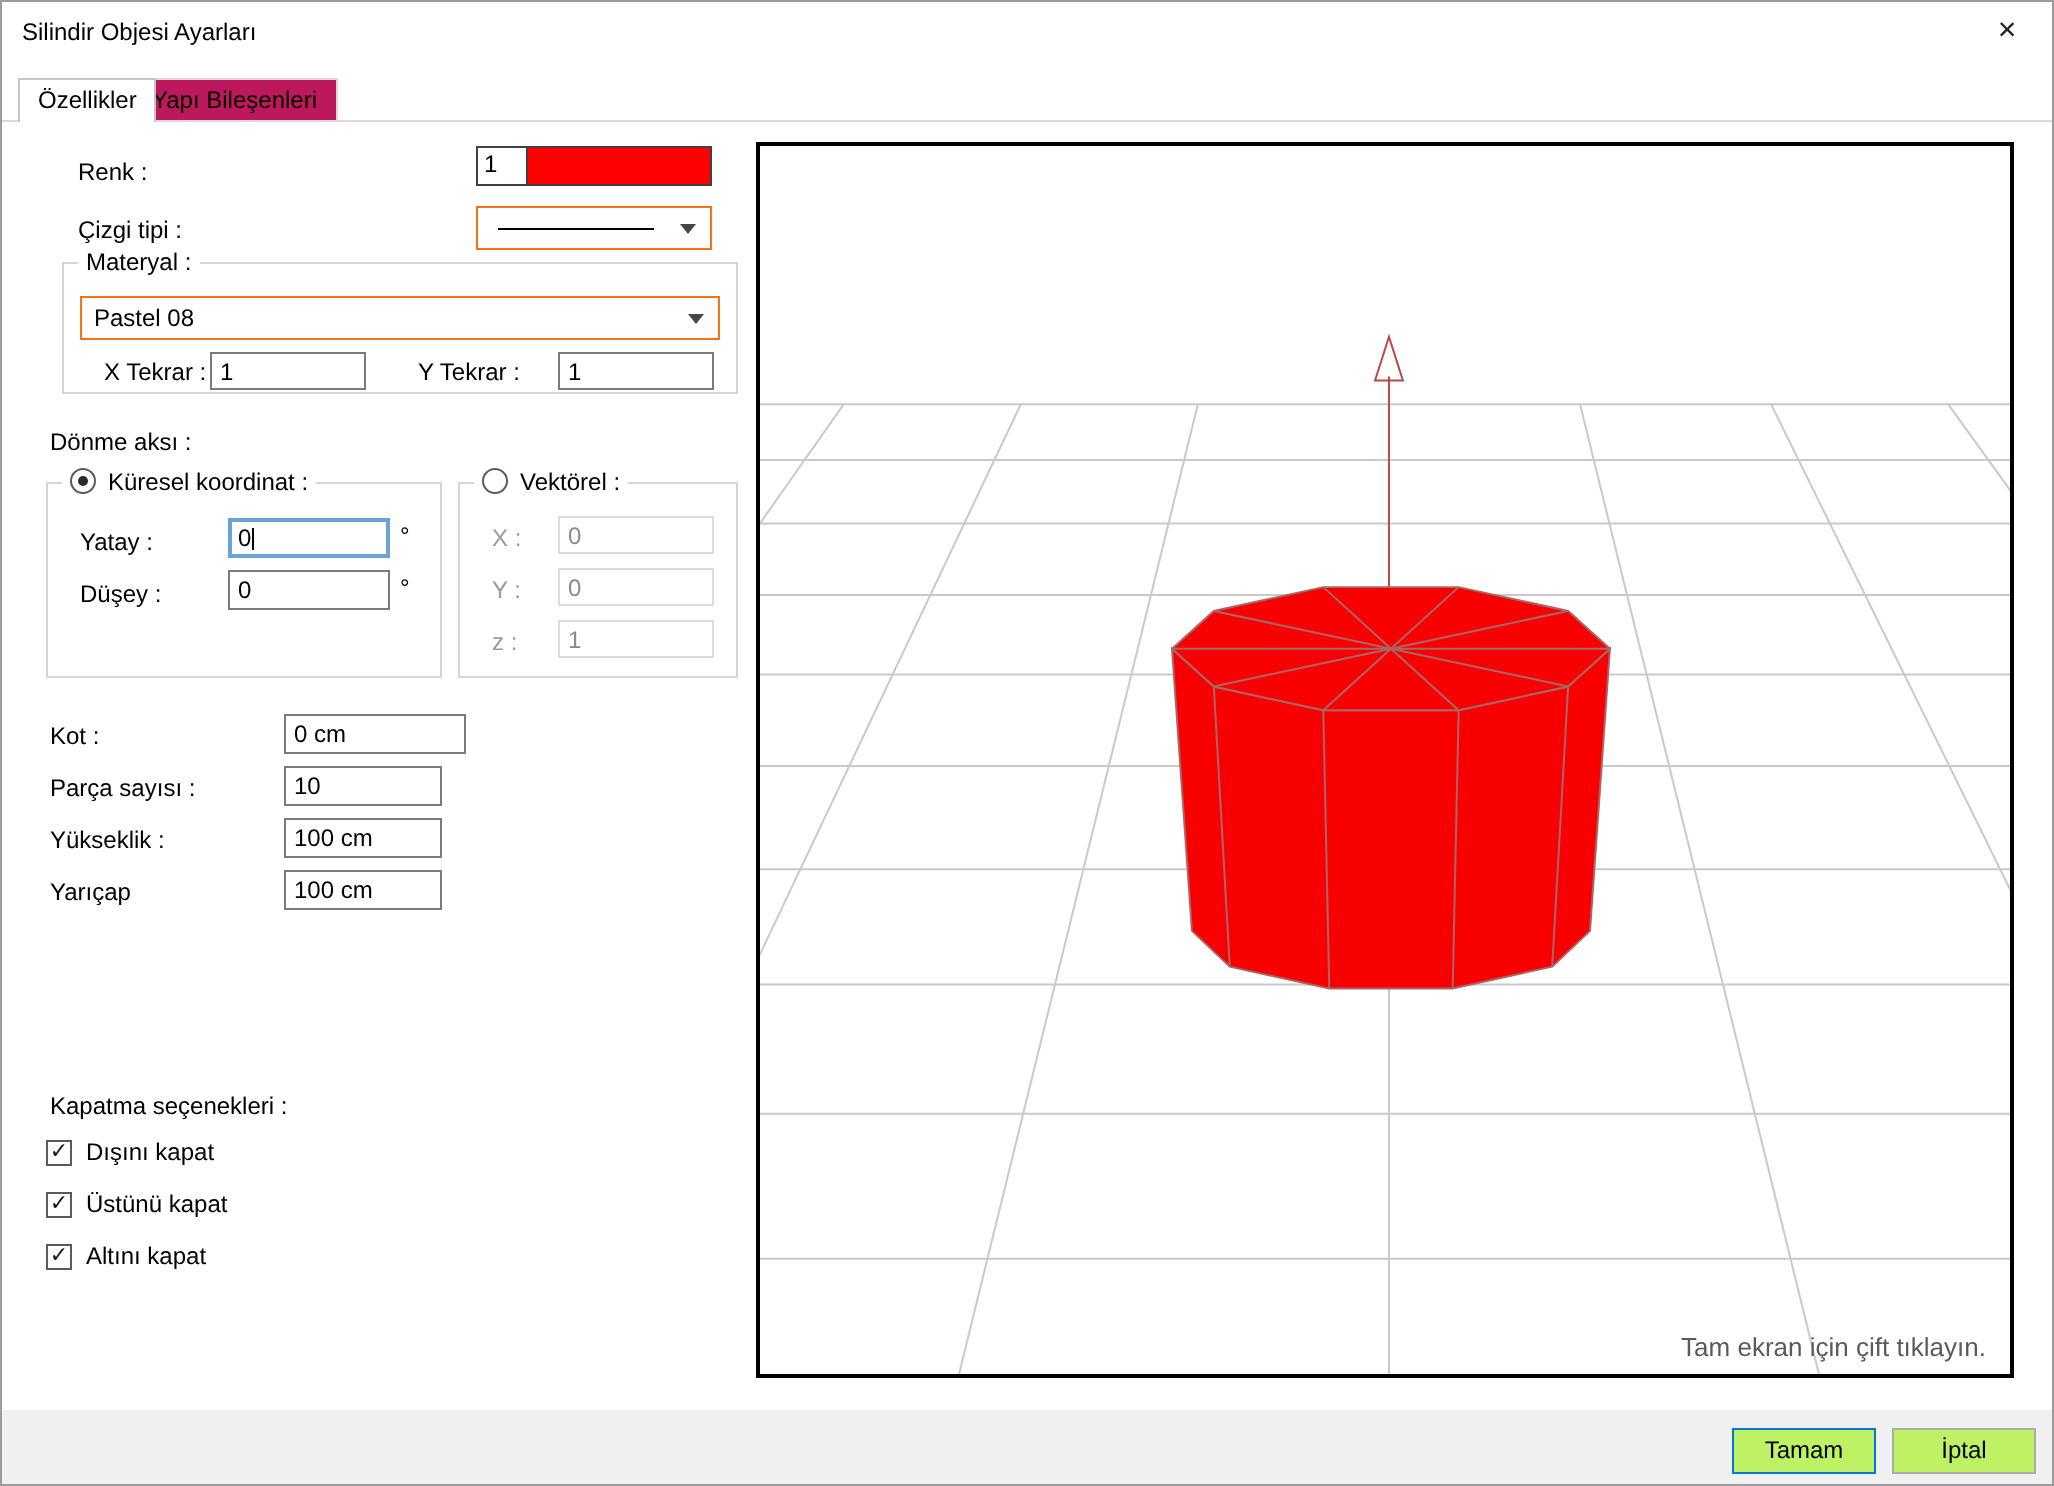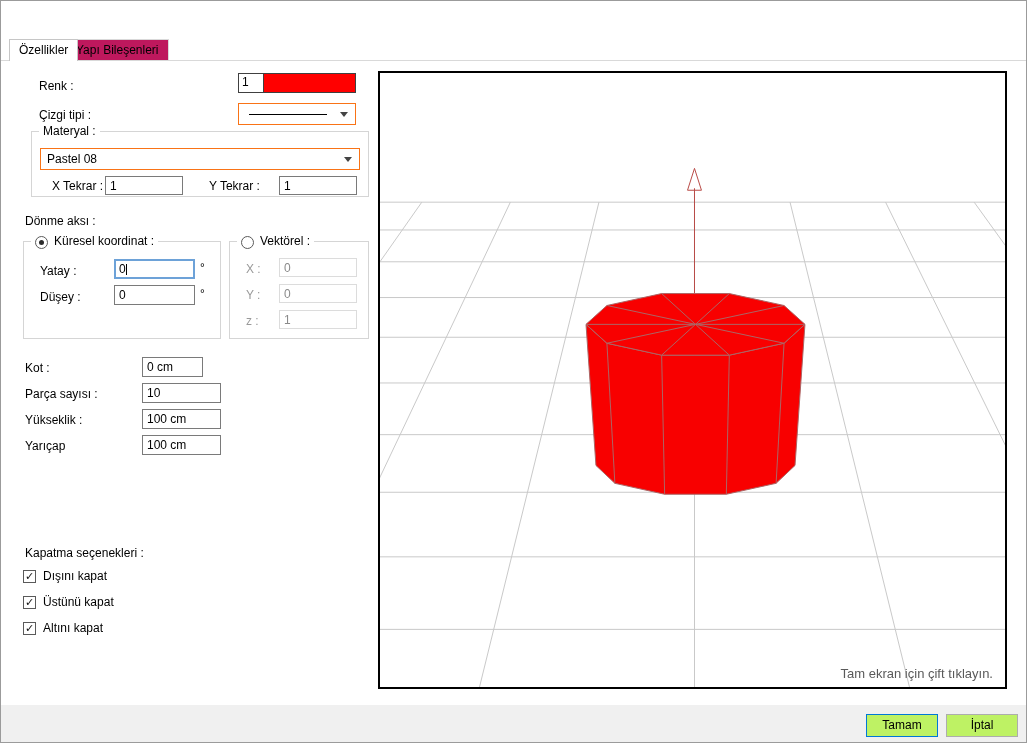--- a/index.html
+++ b/index.html
@@ -15,40 +15,44 @@
   .label.gray{color:#9a9a9a;}
   .tb{position:absolute;background:#fff;border:1px solid #7a7a7a;box-sizing:border-box;padding:2px 4px;line-height:14px;white-space:nowrap;overflow:hidden;}
   .tb.focus{border:2px solid #6da2d8;padding:1px 3px;}
   .tb.disabled{border-color:#dcdcdc;color:#8a8a8a;}
   .caret{display:inline-block;width:1px;height:11px;background:#000;vertical-align:-2px;}
   .combo{position:absolute;background:#fff;border:1px solid #f97316;box-sizing:border-box;cursor:default;}
   .combo .ctext{position:absolute;left:6px;top:3px;line-height:14px;white-space:nowrap;}
   .combo .chev{position:absolute;right:7px;top:50%;margin-top:-2px;width:0;height:0;border-left:4px solid transparent;border-right:4px solid transparent;border-top:5px solid #444;}
   .combo .linetype{position:absolute;left:10px;right:28px;top:50%;height:1px;background:#000;}
   .groupbox{position:absolute;border:1px solid #d5d5d5;box-sizing:border-box;}
-  .legend{position:absolute;top:-8px;left:7px;background:#fff;padding:0 4px;white-space:nowrap;display:flex;align-items:flex-end;gap:6px;line-height:15px;}
+  .legend{position:absolute;top:-8px;left:7px;background:#fff;padding:0 4px;white-space:nowrap;display:flex;align-items:flex-start;gap:6px;line-height:15px;}
   .radio{width:13px;height:13px;border:1px solid #5a5a5a;border-radius:50%;background:#fff;position:relative;box-sizing:border-box;display:inline-block;flex:none;}
   .radio.checked::after{content:"";position:absolute;left:3px;top:3px;width:5px;height:5px;background:#2b2b2b;border-radius:50%;}
   .cbrow{position:absolute;display:flex;align-items:center;gap:7px;white-space:nowrap;}
   .cbbox{width:13px;height:13px;border:1px solid #5a5a5a;background:#fff;display:flex;align-items:center;justify-content:center;font-size:11px;line-height:13px;color:#111;box-sizing:border-box;flex:none;}
   .colorctl{position:absolute;border:1px solid #404040;display:flex;box-sizing:border-box;background:#fff;}
   .colorctl .num{width:25px;background:#fff;border-right:1px solid #404040;padding:1px 3px;box-sizing:border-box;line-height:14px;}
   .colorctl .swatch{flex:1;}
   .preview{position:absolute;left:377px;top:70px;width:625px;height:614px;border:2px solid #000;background:#fff;}
   .preview svg{display:block;width:100%;height:100%;}
   .hint{position:absolute;right:12px;bottom:6px;color:#5a5a5a;font-size:13px;white-space:nowrap;}
   .bottombar{position:absolute;left:0;top:704px;width:100%;height:39px;background:#f0f0f0;}
   .btn{position:absolute;top:9px;width:72px;height:23px;background:#bef264;border:1px solid #adadad;text-align:center;line-height:21px;box-sizing:border-box;cursor:pointer;}
   .btn.default{border-color:#0078d7;}
 </style>
 </head>
 <body>
 
 <div class="dialog">
 
+  <div class="titlebar">
+    <div class="title">Silindir Objesi Ayarları</div>
+    <div class="close-btn">×</div>
+  </div>
 
   <div class="tabline"></div>
   <div class="tab active" style="left:8px;text-align:right;">
     <span>Özellikler</span>
   </div>
   <div class="tab" style="left:65px;">
     <span>Yapı Bileşenleri</span>
   </div>
 
   <div class="label" style="left:38px;top:78px;">Renk :</div>
@@ -99,21 +103,21 @@
     </div>
     <div class="label gray" style="left:16px;top:20px;">X :</div>
     <div class="tb disabled" style="left:49px;top:16px;width:78px;height:19px;">0</div>
     <div class="label gray" style="left:16px;top:46px;">Y :</div>
     <div class="tb disabled" style="left:49px;top:42px;width:78px;height:19px;">0</div>
     <div class="label gray" style="left:16px;top:72px;">z :</div>
     <div class="tb disabled" style="left:49px;top:68px;width:78px;height:19px;">1</div>
   </div>
 
   <div class="label" style="left:24px;top:360px;">Kot :</div>
-  <div class="tb" style="left:141px;top:356px;width:61px;height:20px;">0 cm</div>
+  <div class="tb" style="left:141px;top:356px;width:91px;height:20px;">0 cm</div>
 
   <div class="label" style="left:24px;top:386px;">Parça sayısı :</div>
   <div class="tb" style="left:141px;top:382px;width:79px;height:20px;">10</div>
 
   <div class="label" style="left:24px;top:412px;">Yükseklik :</div>
   <div class="tb" style="left:141px;top:408px;width:79px;height:20px;">100 cm</div>
 
   <div class="label" style="left:24px;top:438px;">Yarıçap</div>
   <div class="tb" style="left:141px;top:434px;width:79px;height:20px;">100 cm</div>
 

